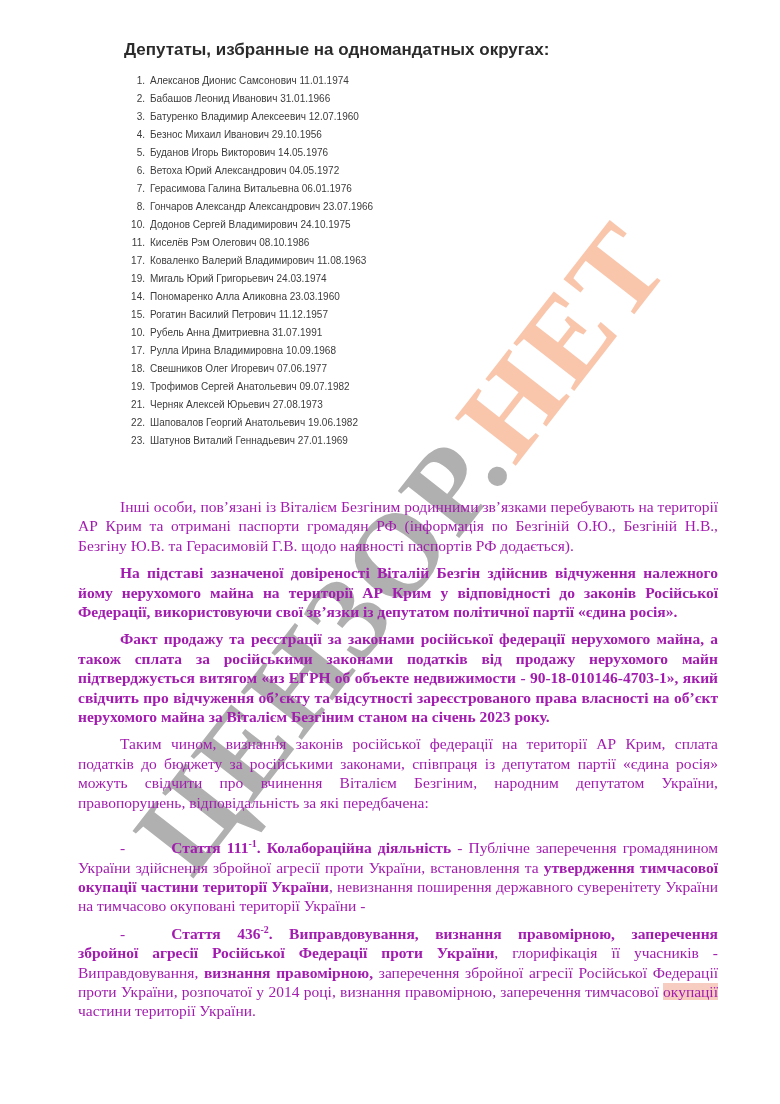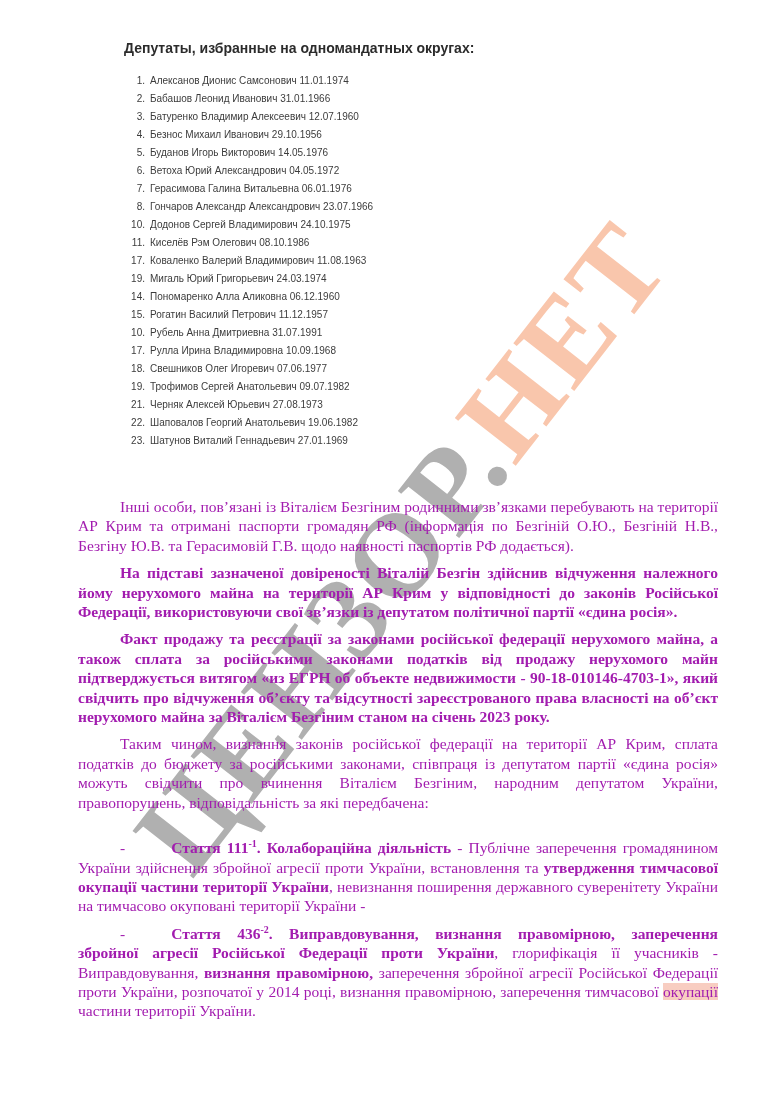--- a/index.html
+++ b/index.html
@@ -38,21 +38,21 @@
   .content {
     position: absolute;
     inset: 0;
     z-index: 1;
   }
   .doc-title {
     position: absolute;
     left: 124px;
     top: 40px;
     margin: 0;
-    font-size: 14px;
+    font-size: 17px;
     font-weight: bold;
     color: #2b2b2b;
     font-family: "Liberation Sans", sans-serif;
   }
   .deputies {
     position: absolute;
     left: 124px;
     top: 72px;
     font-size: 10px;
     color: #3c3c3c;
@@ -118,21 +118,21 @@
         <div class="li-row"><span class="num">3.</span><span class="txt">Батуренко Владимир Алексеевич 12.07.1960</span></div>
         <div class="li-row"><span class="num">4.</span><span class="txt">Безнос Михаил Иванович 29.10.1956</span></div>
         <div class="li-row"><span class="num">5.</span><span class="txt">Буданов Игорь Викторович 14.05.1976</span></div>
         <div class="li-row"><span class="num">6.</span><span class="txt">Ветоха Юрий Александрович 04.05.1972</span></div>
         <div class="li-row"><span class="num">7.</span><span class="txt">Герасимова Галина Витальевна 06.01.1976</span></div>
         <div class="li-row"><span class="num">8.</span><span class="txt">Гончаров Александр Александрович 23.07.1966</span></div>
         <div class="li-row"><span class="num">10.</span><span class="txt">Додонов Сергей Владимирович 24.10.1975</span></div>
         <div class="li-row"><span class="num">11.</span><span class="txt">Киселёв Рэм Олегович 08.10.1986</span></div>
         <div class="li-row"><span class="num">17.</span><span class="txt">Коваленко Валерий Владимирович 11.08.1963</span></div>
         <div class="li-row"><span class="num">19.</span><span class="txt">Мигаль Юрий Григорьевич 24.03.1974</span></div>
-        <div class="li-row"><span class="num">14.</span><span class="txt">Пономаренко Алла Аликовна 06.12.1960</span></div>
+        <div class="li-row"><span class="num">14.</span><span class="txt">Пономаренко Алла Аликовна 23.03.1960</span></div>
         <div class="li-row"><span class="num">15.</span><span class="txt">Рогатин Василий Петрович 11.12.1957</span></div>
         <div class="li-row"><span class="num">10.</span><span class="txt">Рубель Анна Дмитриевна 31.07.1991</span></div>
         <div class="li-row"><span class="num">17.</span><span class="txt">Рулла Ирина Владимировна 10.09.1968</span></div>
         <div class="li-row"><span class="num">18.</span><span class="txt">Свешников Олег Игоревич 07.06.1977</span></div>
         <div class="li-row"><span class="num">19.</span><span class="txt">Трофимов Сергей Анатольевич 09.07.1982</span></div>
         <div class="li-row"><span class="num">21.</span><span class="txt">Черняк Алексей Юрьевич 27.08.1973</span></div>
         <div class="li-row"><span class="num">22.</span><span class="txt">Шаповалов Георгий Анатольевич 19.06.1982</span></div>
         <div class="li-row"><span class="num">23.</span><span class="txt">Шатунов Виталий Геннадьевич 27.01.1969</span></div>
       </div>
 

